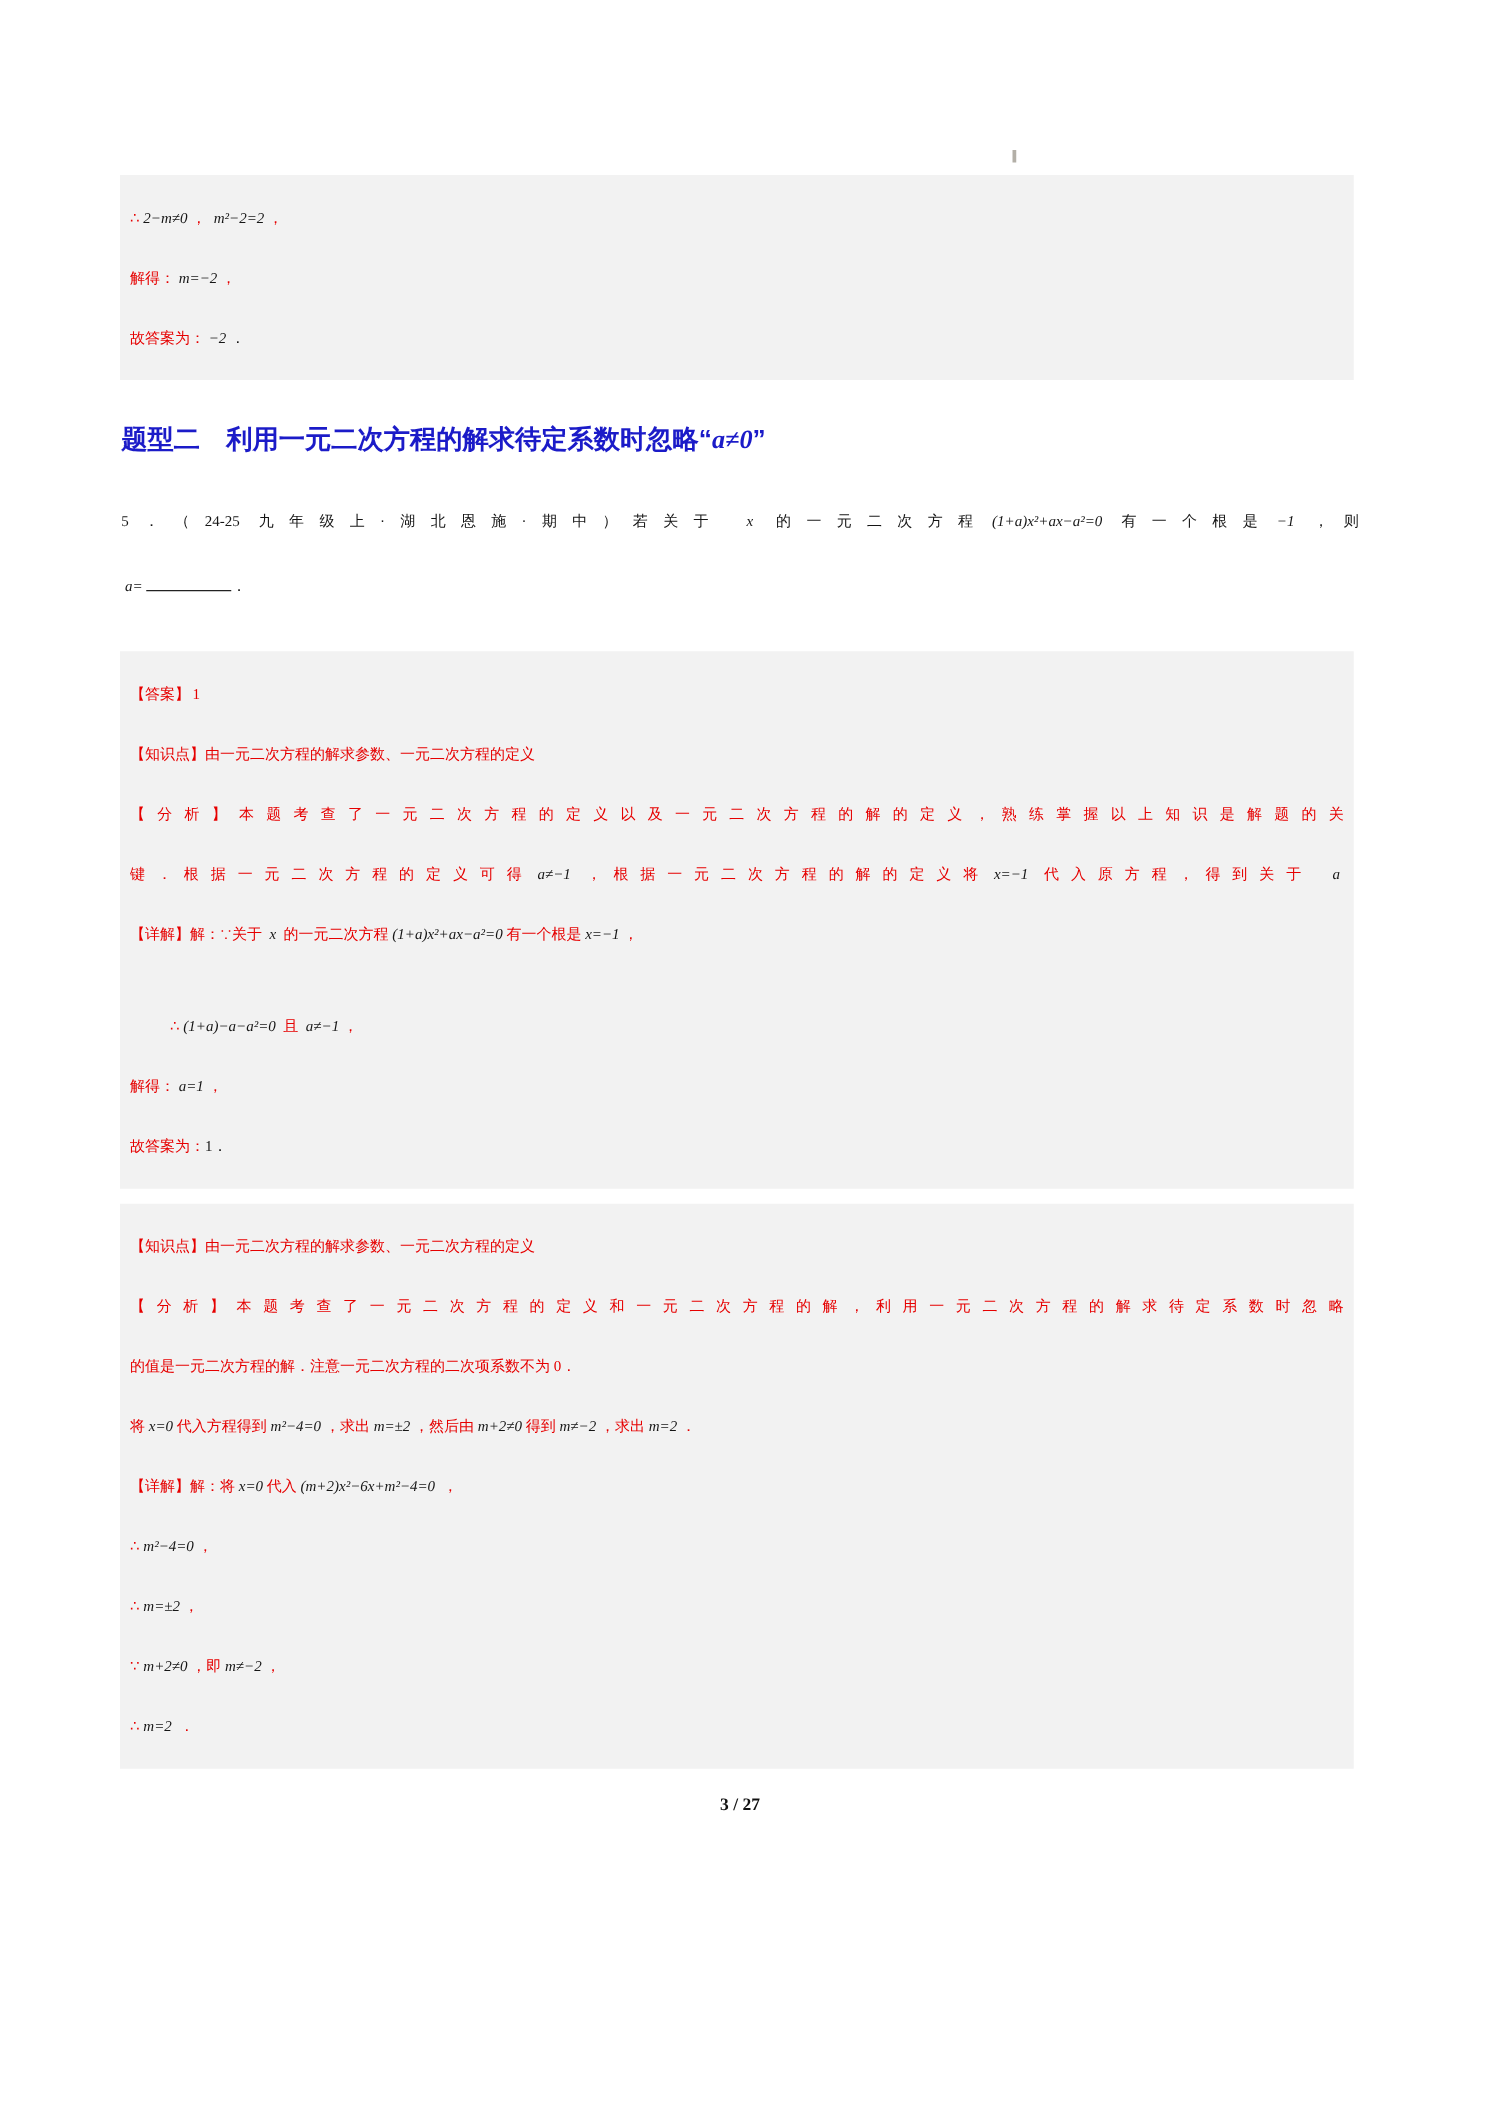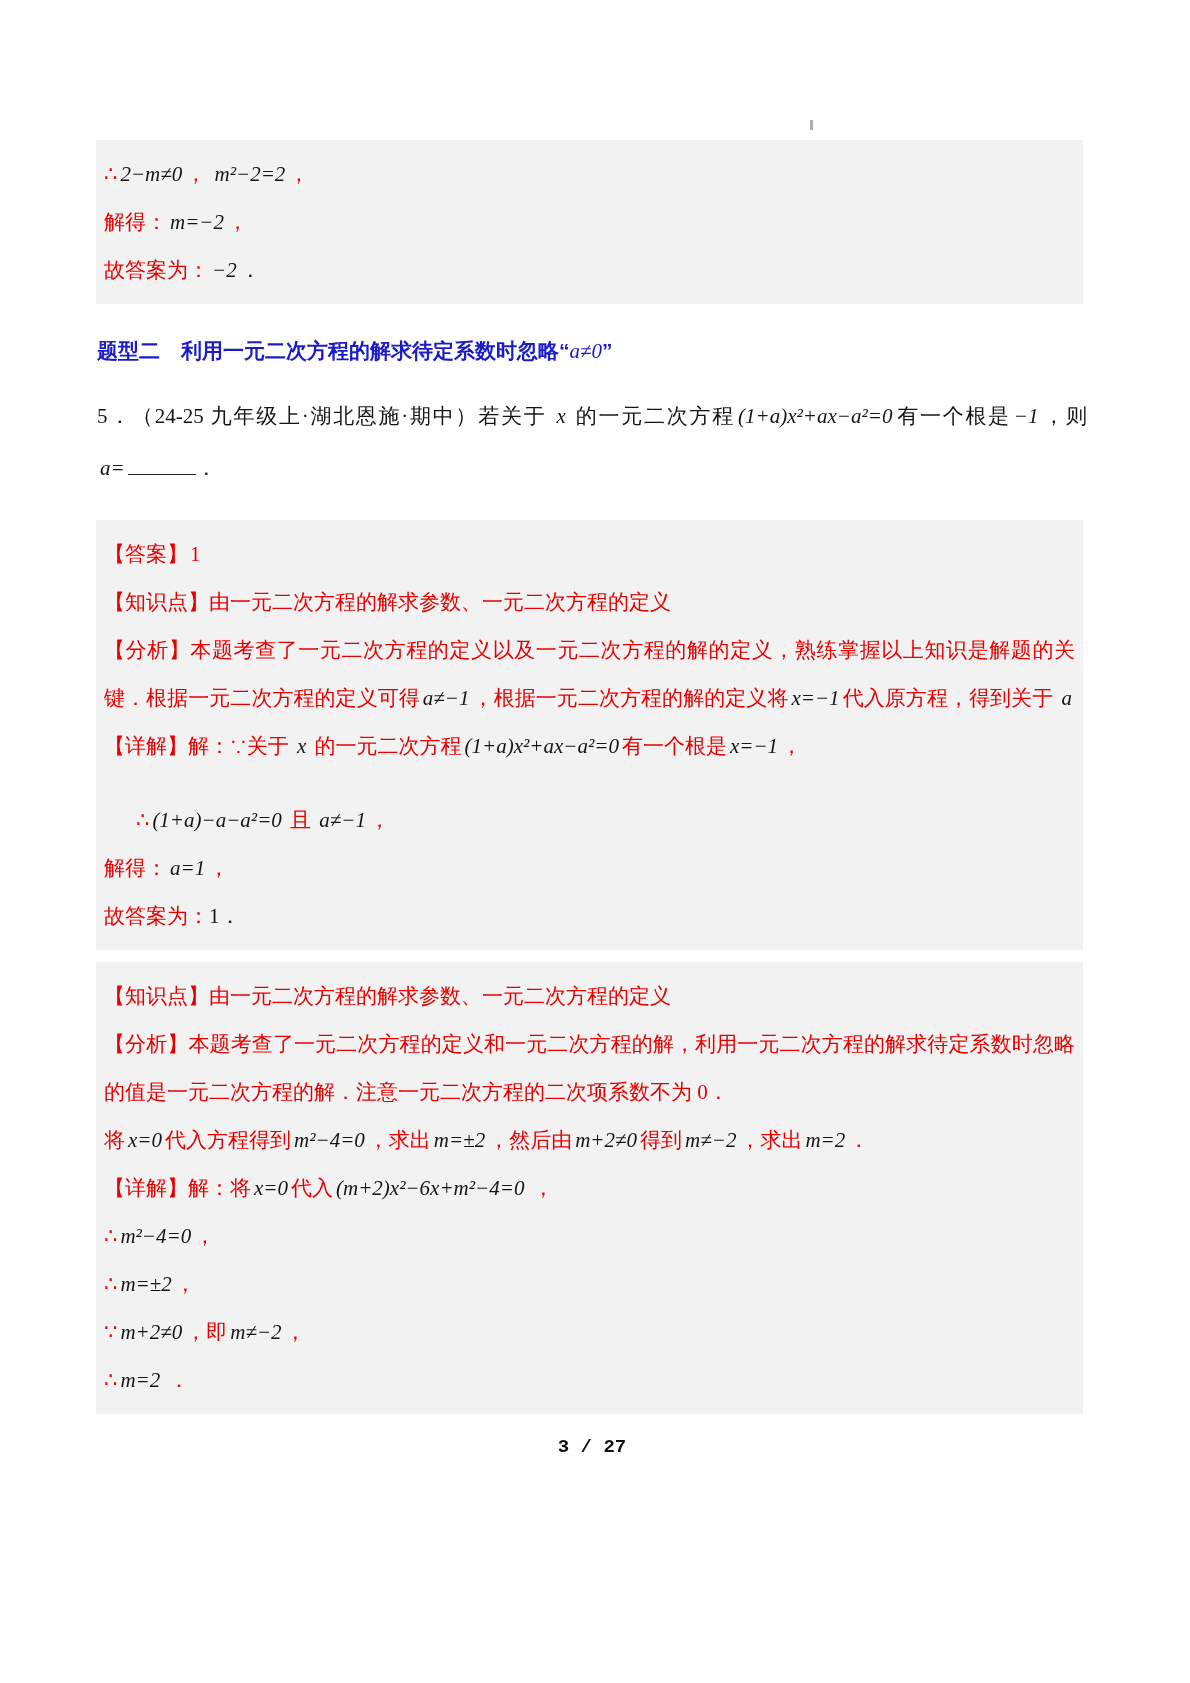--- a/index.html
+++ b/index.html
@@ -5,49 +5,49 @@
   html,body { margin:0; padding:0; }
   body {
     width:1190px; height:1683px; background:#ffffff; position:relative; overflow:hidden;
     font-family:"Liberation Serif","DejaVu Serif",serif; color:#151515;
   }
   .page { padding:0 103px 0 97px; }
   .graybox {
     background:#f2f2f2; box-sizing:border-box; width:987px;
     padding:10px 8px; margin-left:-1px;
   }
-  .line { line-height:48px; font-size:21px; white-space:nowrap; }
+  .line { line-height:48px; font-size:12px; white-space:nowrap; }
   .line.just { white-space:normal; text-align:justify; text-align-last:justify; }
   .line.gap { margin-top:26px;margin-left:32px; }
   .prob .line { line-height:52px; }
   .seg.r  { color:#e60000; }
   .seg.k  { color:#151515; }
   .seg.m  { color:#151515; font-style:italic; padding:0 3px; }
   .seg.rm { color:#e60000; padding:0 2px; }
   .seg.u, .seg.u2 {
     display:inline-block; width:68px; height:1.05em;
     border-bottom:1.6px solid #222; vertical-align:baseline;
   }
   .seg.u2 { width:88px; }
   .heading { margin-top:32px; margin-bottom:24px; }
   .heading .line {
     font-family:"Liberation Sans","DejaVu Sans",sans-serif;
     font-weight:bold; font-size:21px; line-height:30px;
   }
   .seg.h  { color:#1b1bc8;text-align:center; }
-  .seg.hm { color:#1b1bc8; font-style:italic; font-weight:normal;
+  .seg.hm { color:#1b1bc8; font-style:italic; font-weight:bold;
             font-family:"Liberation Serif","DejaVu Serif",serif; }
   .box-m  { margin-top:140px; }
   .box-q5 { margin-top:26px; }
   .prob-5 { margin-top:18px; }
   .prob-6 { margin-top:10px; }
   .box-q6 { margin-top:12px; }
   .footer {
-    margin-top:22px; text-align:center; font-weight:bold; font-size:19px;
-    font-family:Liberation Mono, monospace; color:#111;
+    margin-top:22px; text-align:center; font-weight:bold; font-size:14px;
+    font-family:Liberation Serif, serif; color:#111;
   }
   .stray { position:absolute; left:810px; top:120px; width:3px; height:10px; background:#b3afa7; }
 </style>
 </head>
 <body>
 
 <div class="stray"></div>
 
 <div class="page">
 

